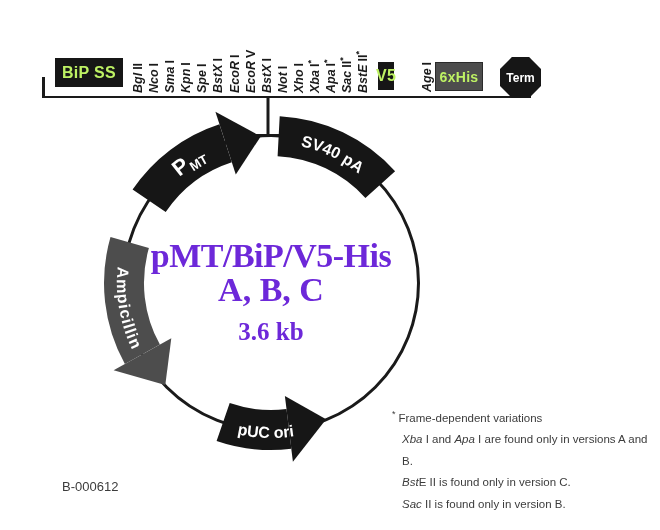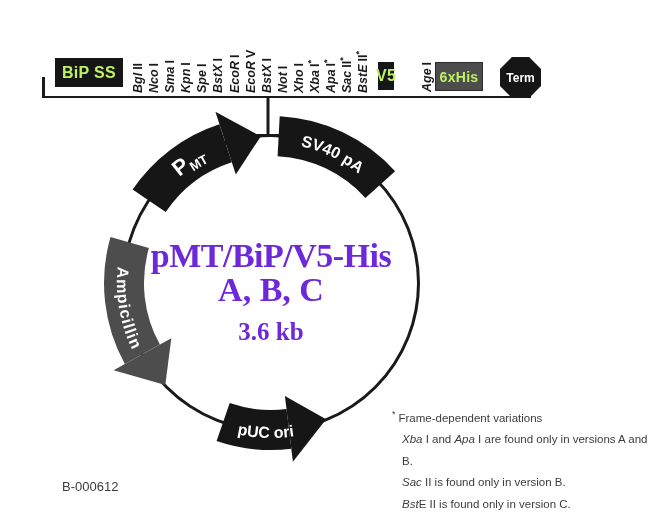--- a/index.html
+++ b/index.html
@@ -132,19 +132,19 @@
 
   <div class="center-text">
     <div class="t1">pMT/BiP/V5-His</div>
     <div class="t2">A, B, C</div>
     <div class="t3">3.6 kb</div>
   </div>
 
   <div class="footnote">
     <div class="fline f1"><sup>*</sup><span>Frame-dependent variations</span></div>
     <div class="fline"><i>Xba</i><span> I and </span><i>Apa</i><span> I are found only in versions A and B.</span></div>
+    <div class="fline"><i>Bst</i><span>E II is found only in version C.</span></div>
     <div class="fline"><i>Sac</i><span> II is found only in version B.</span></div>
-    <div class="fline"><i>Bst</i><span>E II is found only in version C.</span></div>
   </div>
 
   <div class="docnum">B-000612</div>
 
 </div>
 
 </body></html>

